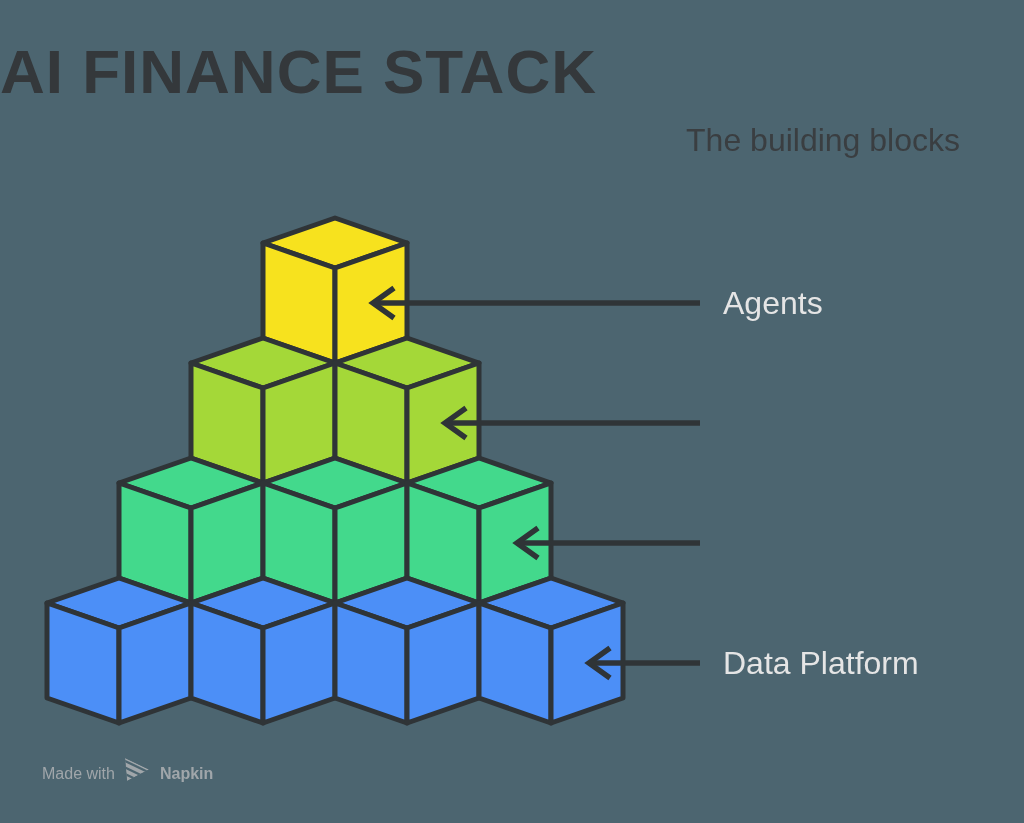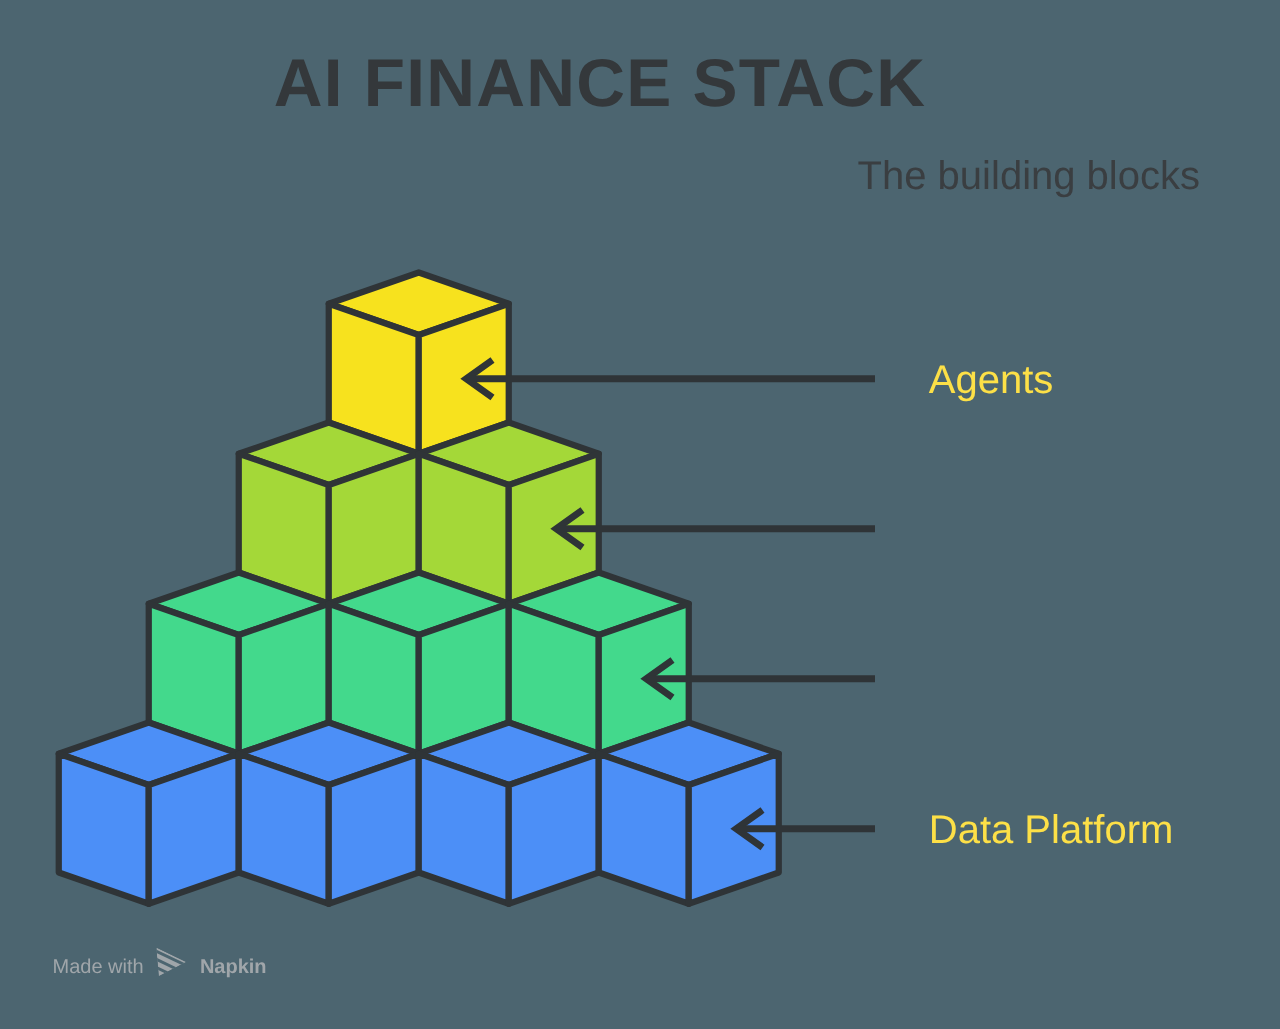--- a/index.html
+++ b/index.html
@@ -8,22 +8,21 @@
     position:relative;
     width:1024px;
     height:823px;
     background:#4C6570;
     overflow:hidden;
   }
   .title{
     position:absolute;
     left:0; top:36px;
     width:960px;
-    text-align:center;
-    font-size:54px;
+    font-size:62px;
     font-weight:bold;
     letter-spacing:1px;
     color:#34383B;
   }
   .subtitle{
     position:absolute;
     left:0; top:122px;
     width:960px;
     text-align:right;
     font-size:32px;
@@ -31,25 +30,25 @@
     color:#3A3E41;
   }
   #pyramid-svg{
     position:absolute;
     left:0; top:0;
     width:1024px;
     height:823px;
   }
   .level-label{
     position:absolute;
-    left:743px;
+    left:723px;
     height:38px;
     line-height:38px;
     font-size:32px;
-    color:#fde047;
+    color:#e5e5e5;
     white-space:nowrap;
     text-align:center;
   }
   .lbl-0{top:284px;} .lbl-1{top:404px;} .lbl-2{top:524px;} .lbl-3{top:644px;}
   .footer{
     position:absolute;
     left:42px; top:756px;
     display:flex;
     align-items:flex-end;
     gap:9px;

